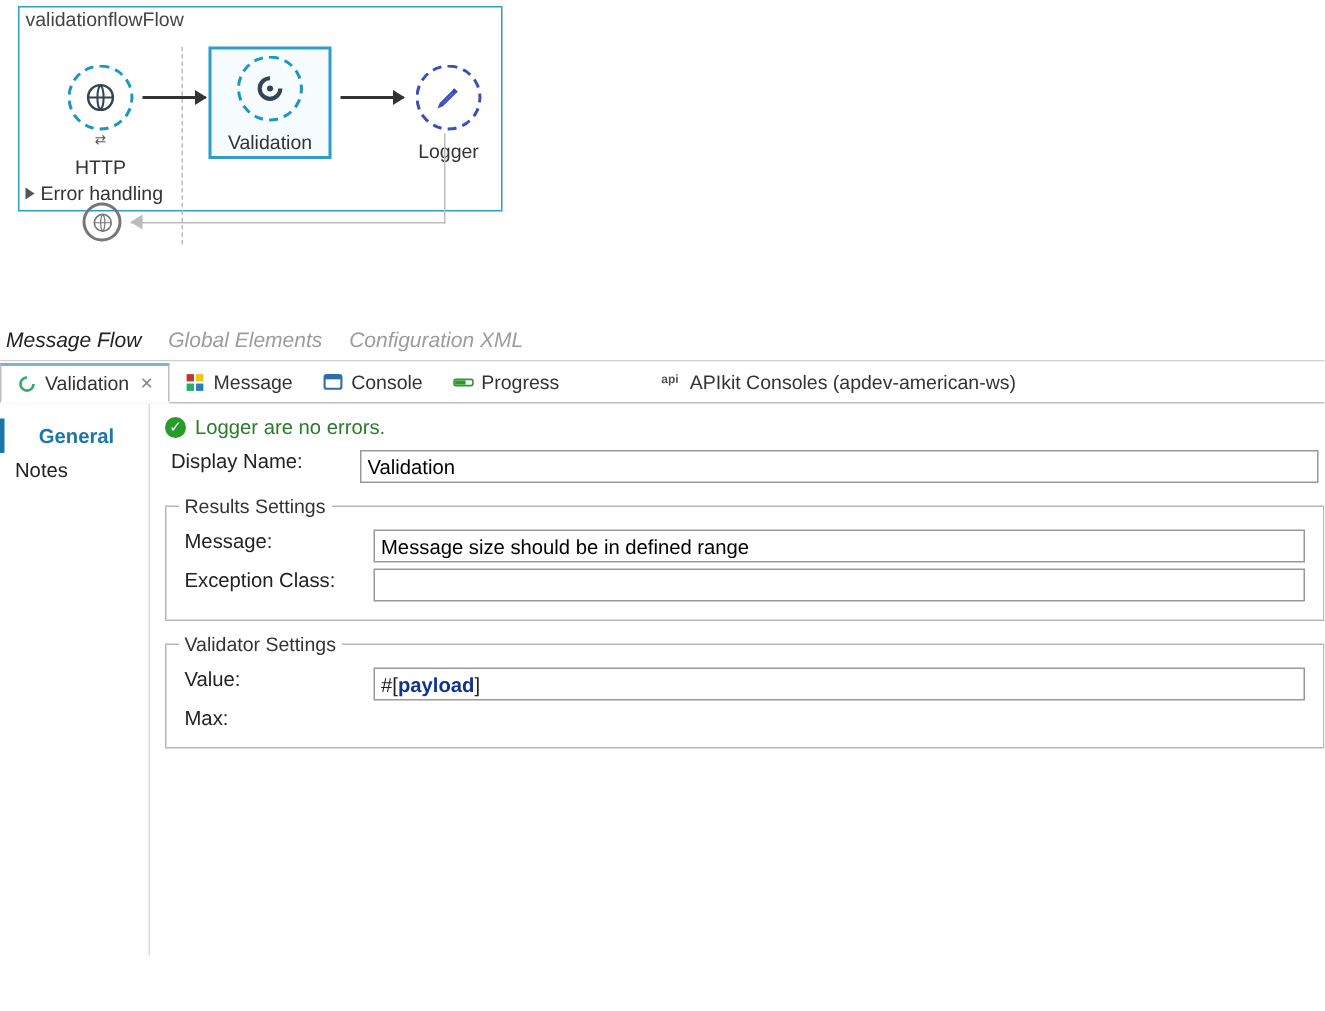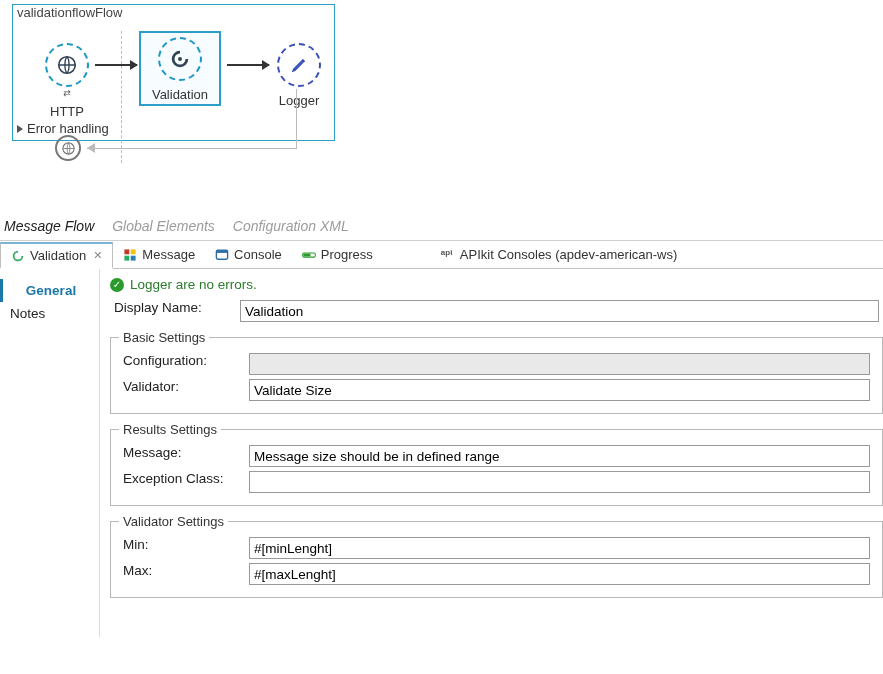--- a/index.html
+++ b/index.html
@@ -171,49 +171,41 @@
     <div class="status-row">
       <span class="check">✓</span>
       <span>Logger are no errors.</span>
     </div>
 
     <div class="row">
       <label>Display Name:</label>
       <input type="text" value="Validation" style="">
     </div>
 
-    <fieldset>
-      <legend>Basic Settings</legend>
-      <div class="row">
-        <label>Configuration:</label>
-        <input type="text" disabled="" value="" style="">
-      </div>
-      <div class="row">
-        <label>Validator:</label>
-        <input type="text" value="Validate Size" style="">
-      </div>
-    </fieldset>
 
     <fieldset>
       <legend>Results Settings</legend>
       <div class="row">
         <label>Message:</label>
         <input type="text" class="msg-dot" value="Message size should be in defined range" style="">
       </div>
       <div class="row">
         <label>Exception Class:</label>
         <input type="text" value="" style="">
       </div>
     </fieldset>
 
     <fieldset>
       <legend>Validator Settings</legend>
       <div class="row">
-        <label>Min:</label>
-        <input type="text" value="#[minLenght]" style="">
+        <label>Value:</label>
+        <div style="flex:1;height:22px;border:1px solid #999;padding:1px 4px;font-size:13.5px;display:flex;align-items:center;">
+          <span>#[</span>
+            <span class="payload-bold">payload</span>
+            <span>]</span>
+        </div>
       </div>
       <div class="row">
         <label>Max:</label>
-        <input type="text" value="#[maxLenght]" style="">
       </div>
     </fieldset>
   </div>
 </div>
 
 </body></html>

